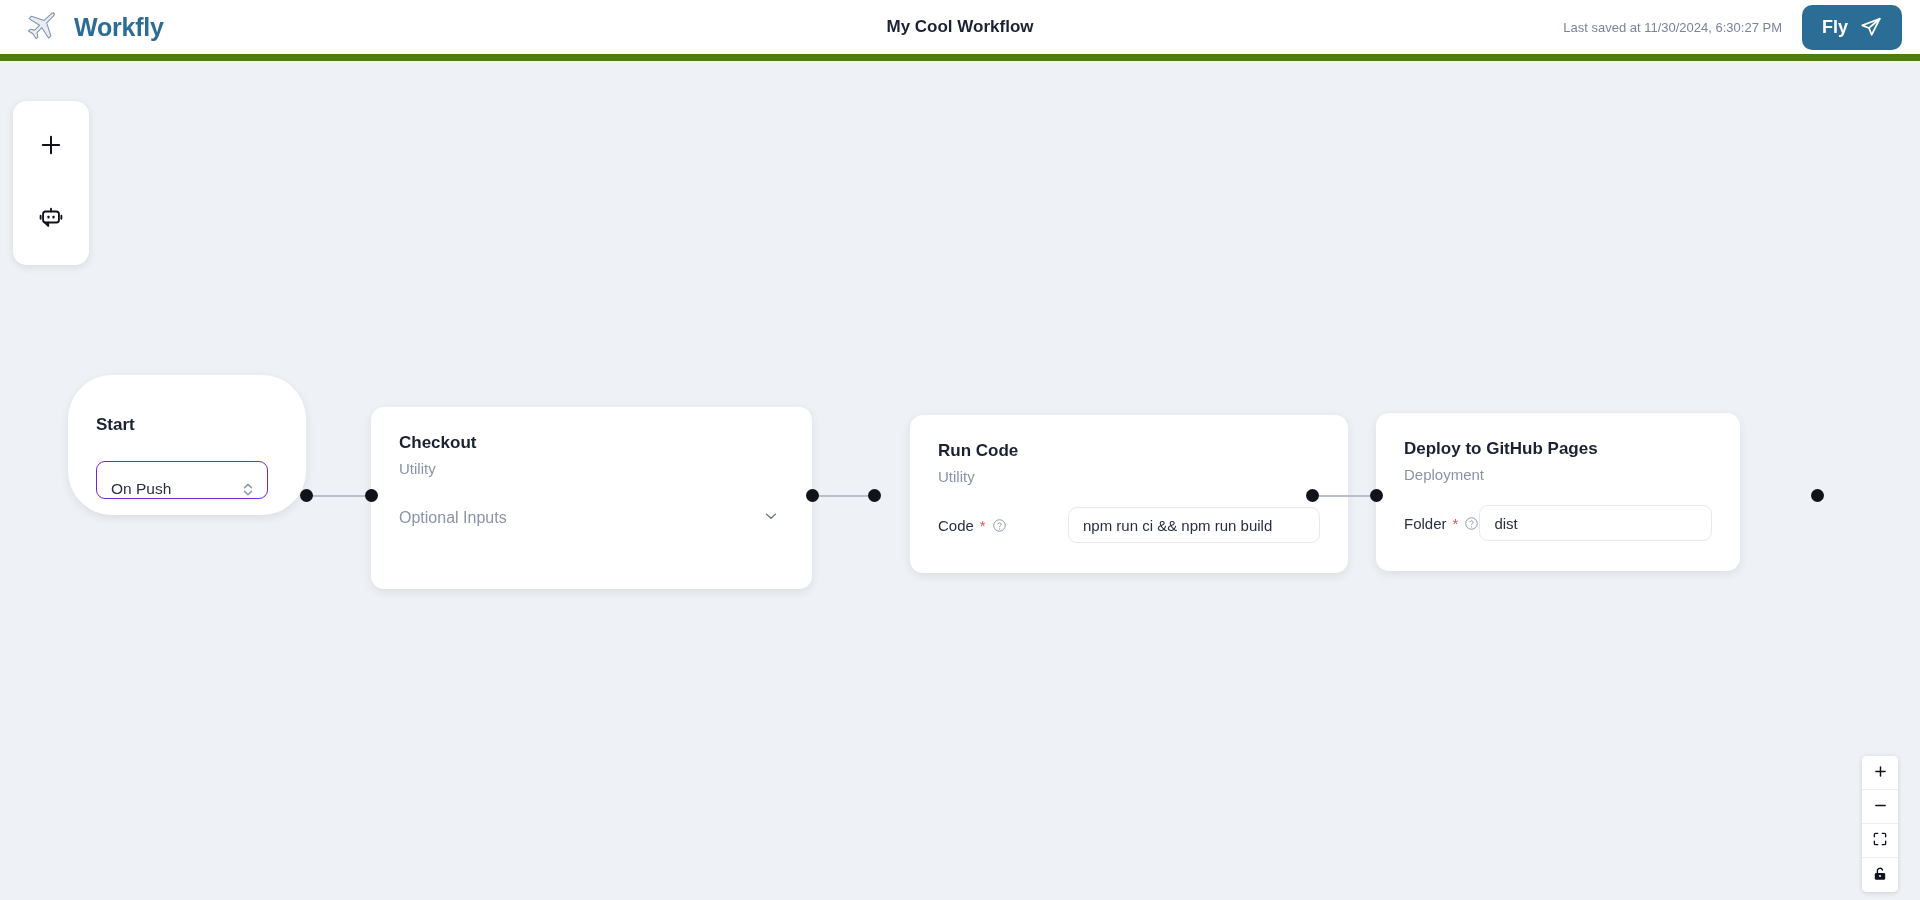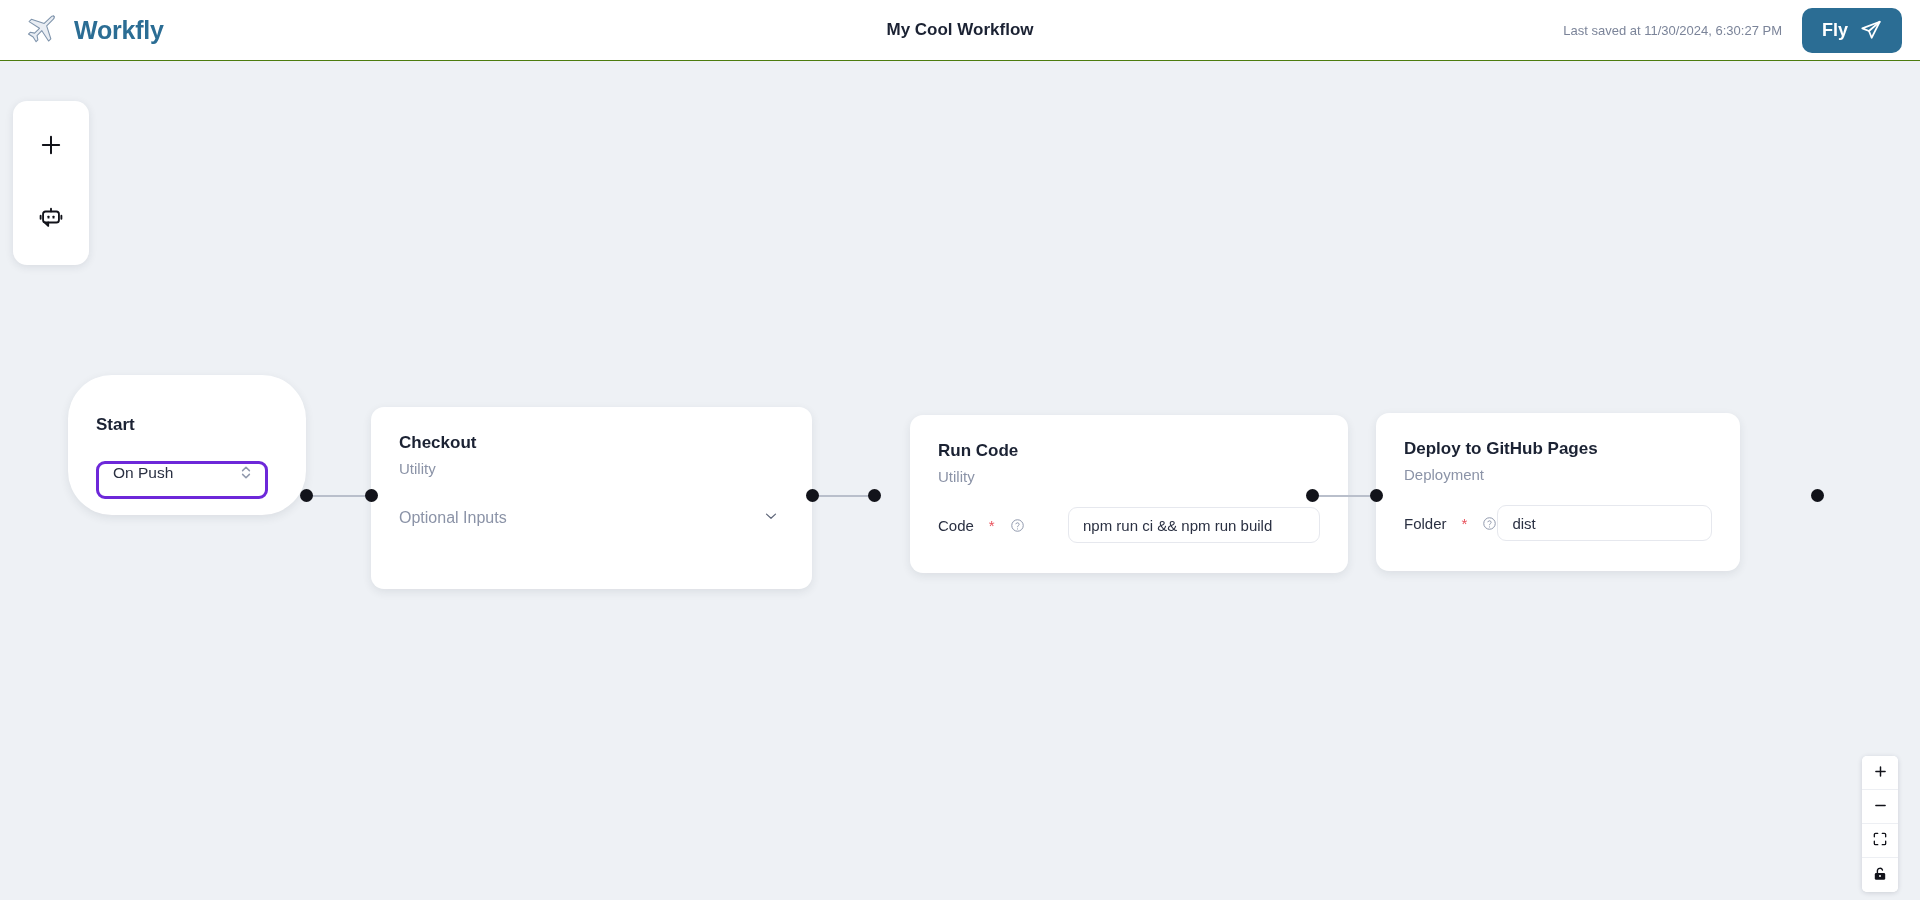--- a/index.html
+++ b/index.html
@@ -13,21 +13,21 @@
     background: #eef1f5;
   }
 
   
   .header {
     position: absolute;
     top: 0; left: 0;
     width: 1920px;
     height: 61px;
     background: #ffffff;
-    border-bottom: 1px solid #4d7c0f;
+    border-bottom: 7px solid #4d7c0f;
     display: flex;
     align-items: center;
     z-index: 40;
   }
   .brand {
     position: absolute;
     left: 22px;
     display: flex;
     align-items: center;
     gap: 14px;
@@ -149,25 +149,25 @@
   #node-start {
     left: 68px; top: 314px;
     width: 238px; height: 140px;
     border-radius: 44px;
     padding: 40px 28px 0 28px;
   }
   .trigger-select {
     position: relative;
     margin-top: 26px;
     width: 172px; height: 38px;
-    border: 3px solid #6d28d9;
+    border: 1px solid #6d28d9;
     border-radius: 9px;
     background: #fff;
     display: flex;
-    align-items: flex-start;
+    align-items: flex-end;
     padding: 0 14px;
     font-size: 15.5px;
     color: #2a3042;
     cursor: pointer;
   }
   .trigger-select .updown {
     position: absolute;
     right: 13px;
     display: flex; flex-direction: column; align-items: center; gap: 2px;
     color: #9099ad;
@@ -199,21 +199,21 @@
   .field-row {
     margin-top: 22px;
     display: flex;
     align-items: center;
   }
   .field-label {
     font-size: 15px;
     color: #2a3042;
     display: flex;
     align-items: center;
-    gap: 15px;
+    gap: 6px;
     white-space: nowrap;
   }
   .req-star { color: #e8505b; font-size: 15px; line-height: 1; }
   .help-icon { color: #9099ad; display: flex; align-items: center; }
   .field-input {
     margin-left: auto;
     height: 36px;
     border: 1px solid #e6e8ee;
     border-radius: 9px;
     background: #fff;

